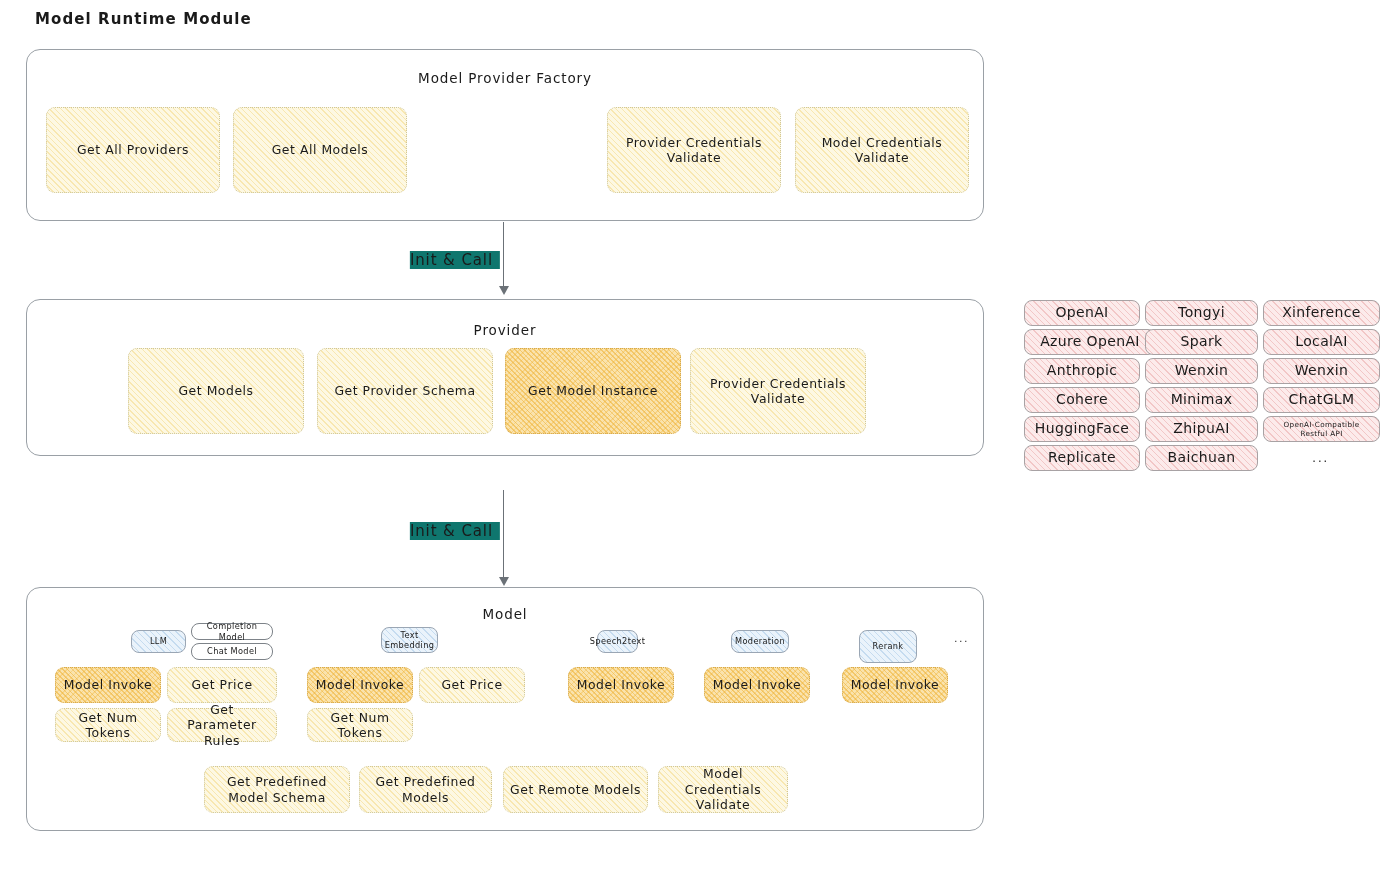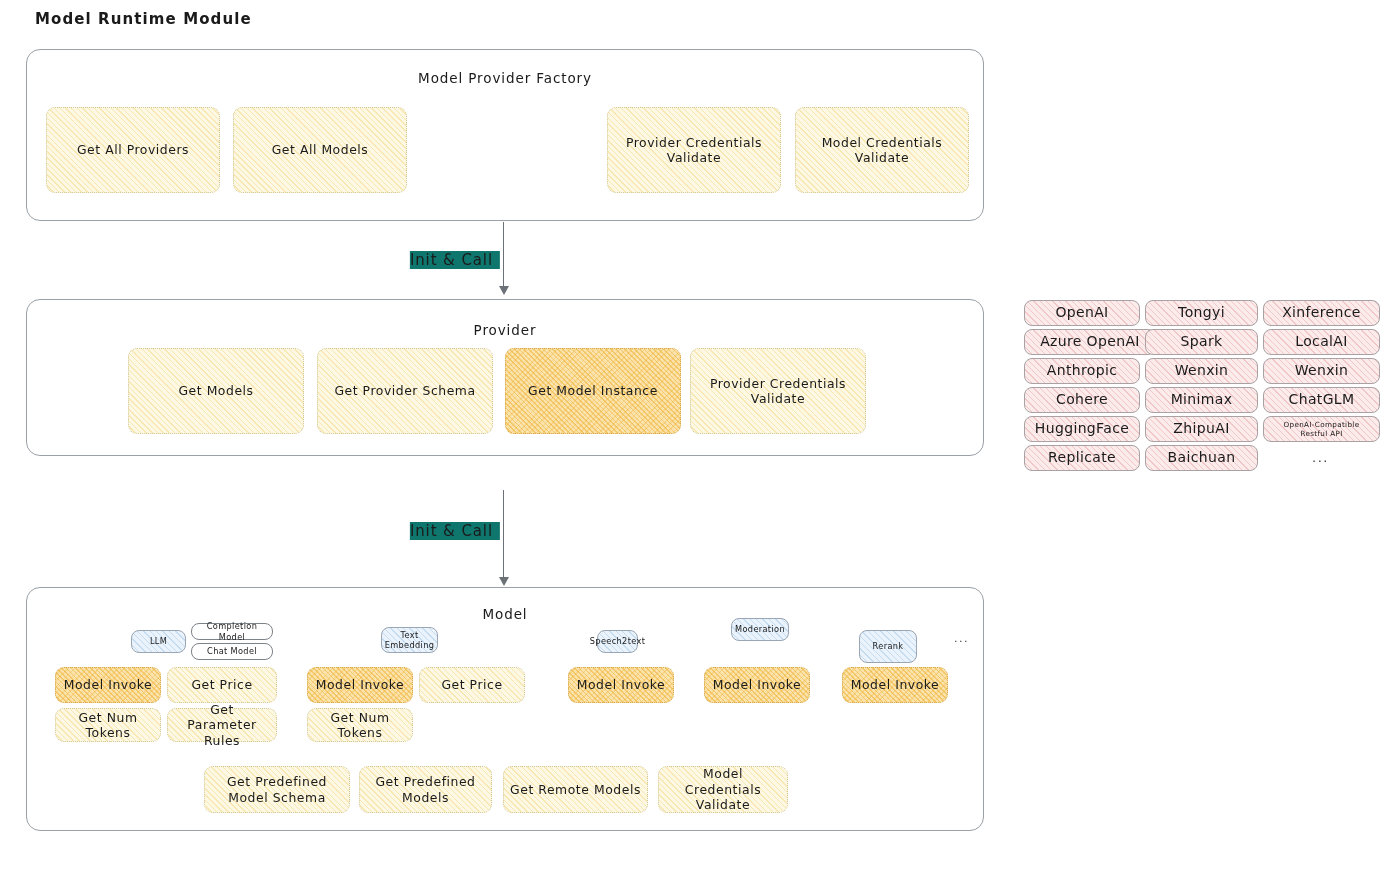--- a/index.html
+++ b/index.html
@@ -176,21 +176,21 @@
     <div class="node n-yellow hand" style="left:140px;top:120px;width:110px;height:34px;">Get Parameter Rules</div>
 
     <div class="node n-blue hand" style="left:354px;top:39px;width:57px;height:26px;">Text Embedding</div>
     <div class="node n-orange hand" style="left:280px;top:79px;width:106px;height:36px;">Model Invoke</div>
     <div class="node n-yellow hand" style="left:392px;top:79px;width:106px;height:36px;">Get Price</div>
     <div class="node n-yellow hand" style="left:280px;top:120px;width:106px;height:34px;">Get Num Tokens</div>
 
     <div class="node n-blue hand" style="left:570px;top:42px;width:41px;height:23px;">Speech2text</div>
     <div class="node n-orange hand" style="left:541px;top:79px;width:106px;height:36px;">Model Invoke</div>
 
-    <div class="node n-blue hand" style="left:704px;top:30px;width:58px;height:23px;">Moderation</div>
+    <div class="node n-blue hand" style="left:704px;top:42px;width:58px;height:23px;">Moderation</div>
     <div class="node n-orange hand" style="left:677px;top:79px;width:106px;height:36px;">Model Invoke</div>
 
     <div class="node n-blue hand" style="left:832px;top:42px;width:58px;height:33px;">Rerank</div>
     <div class="node n-orange hand" style="left:815px;top:79px;width:106px;height:36px;">Model Invoke</div>
 
     <div class="ellipsis hand" style="left:927px;top:44px;font-size:11px;">...</div>
 
     <div class="node n-yellow hand" style="left:177px;top:178px;width:146px;height:47px;">Get Predefined Model Schema</div>
     <div class="node n-yellow hand" style="left:332px;top:178px;width:133px;height:47px;">Get Predefined Models</div>
     <div class="node n-yellow hand" style="left:476px;top:178px;width:145px;height:47px;">Get Remote Models</div>

